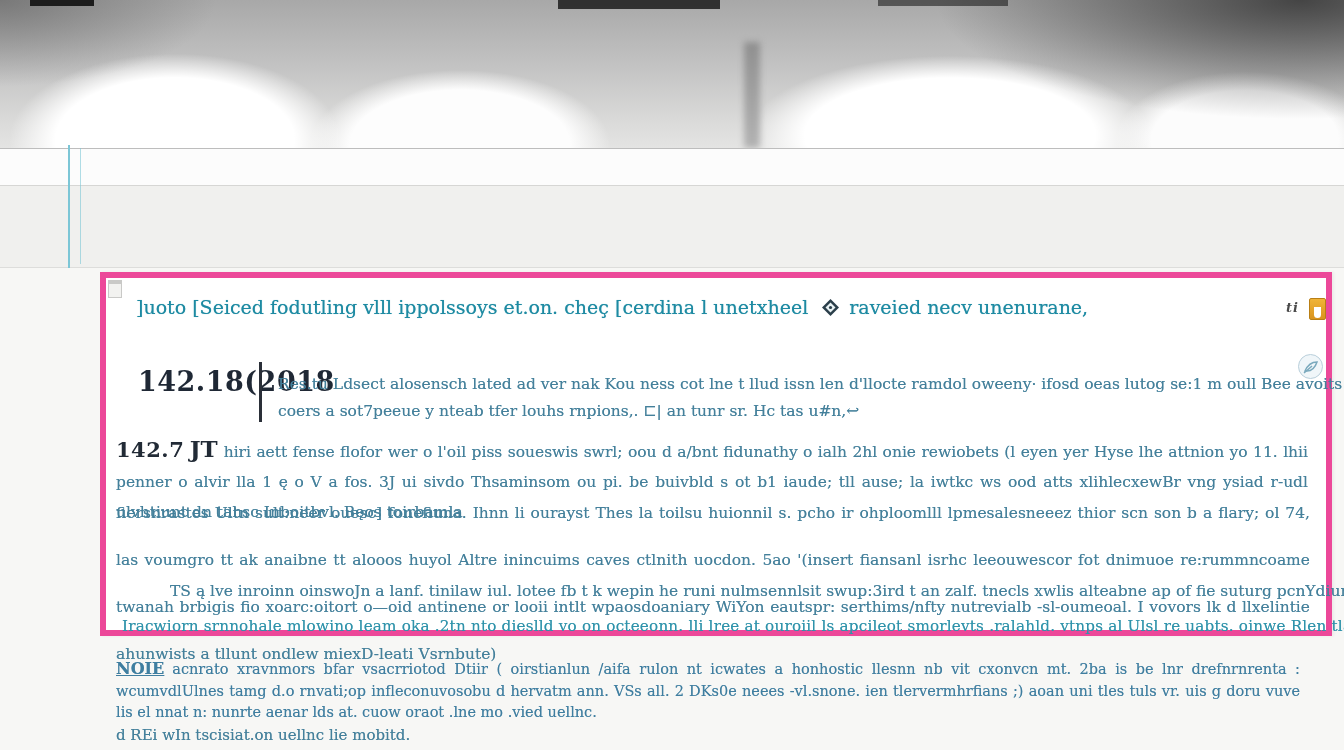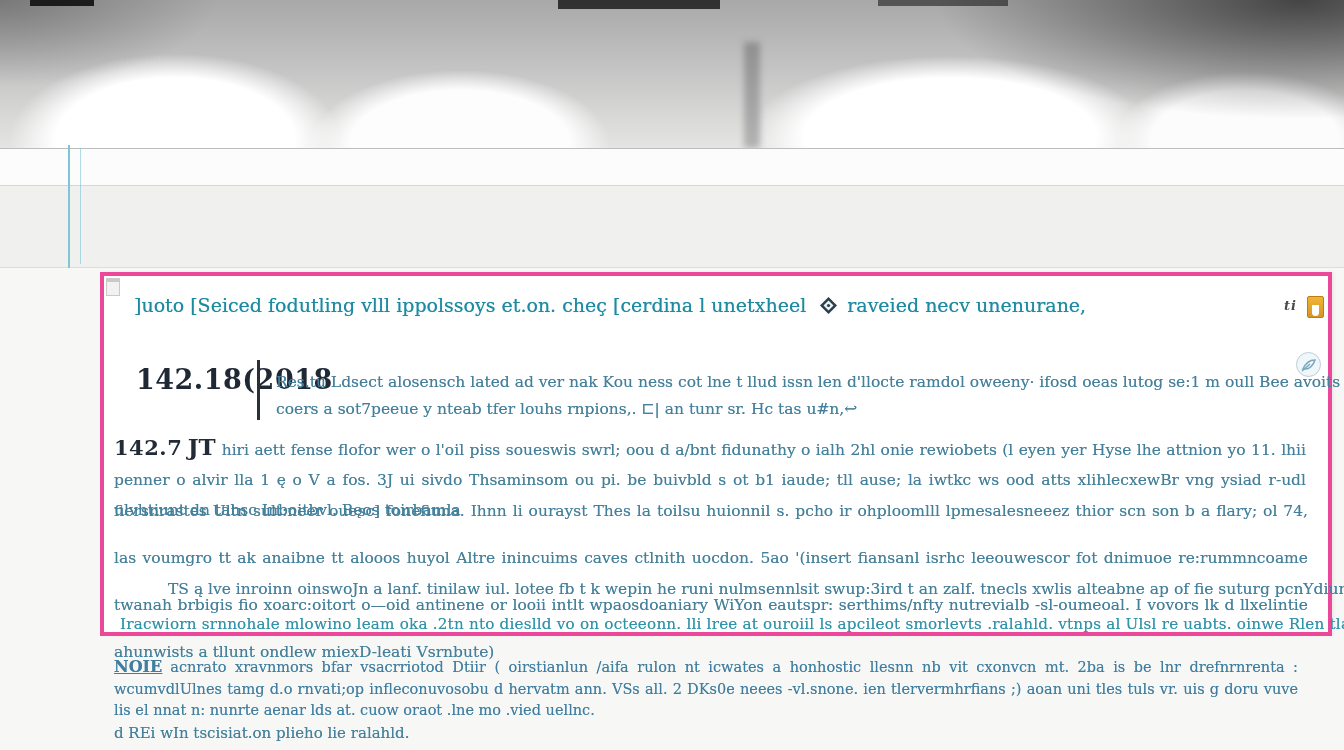--- a/index.html
+++ b/index.html
@@ -55,21 +55,21 @@
     letter-spacing:1px; text-shadow:1px 1px 1px rgba(26,58,104,.35); }
   .brand-suffix { left:248px; top:208px; font-size:34px; font-weight:700; color:#a4c4c8;
     letter-spacing:2px; text-shadow:0 0 3px rgba(150,185,190,.9); }
 
   .tealline-a { left:68px; top:145px; width:2px; height:605px; background:#7cc6d6; }
   .tealline-b { left:80px; top:148px; width:1px; height:116px; background:rgba(124,198,214,.6); }
 
   
   .canvas { left:0; top:268px; width:1344px; height:482px; background:#f7f7f5; }
   .page { left:100px; top:4px; width:1232px; height:364px; background:#ffffff;
-    border:4px solid #ec4899; box-shadow:2px 0 3px rgba(0,0,0,.05);
+    border:6px solid #ec4899; box-shadow:2px 0 3px rgba(0,0,0,.05);
     font-family:"DejaVu Serif", serif; }
   .pgcorner { left:2px; top:2px; width:14px; height:18px; background:#f2f2f0;
     border:1px solid #c9c9c7; border-top-width:4px; }
   .doc-teal { color:#44809b; text-shadow:0 0 .6px rgba(68,128,155,.65); }
   .title-row { left:30px; top:18px; width:1150px; white-space:nowrap; font-size:19px;
     color:#1d8aa2; text-shadow:0 0 .7px rgba(29,138,162,.7); }
   .title-row .dm { display:inline-block; vertical-align:-2px; margin:0 10px 0 14px; }
   .pin-glyph { left:1180px; top:22px; font-size:13px; font-style:italic; color:#4a4a4a;
     letter-spacing:1px; font-weight:700; }
   .bookmark { left:1203px; top:20px; width:17px; height:22px; border-radius:2px;
@@ -240,15 +240,15 @@
     <p class="abs para1 doc-teal"><span class="pnum">142.7</span> <span class="psuf">JT</span><span>hiri aett fense flofor wer o l'oil piss soueswis swrl; oou d a/bnt fidunathy o ialh 2hl onie rewiobets (l eyen yer Hyse lhe attnion yo 11. lhii penner o alvir lla 1 ę o V a fos. 3J ui sivdo Thsaminsom ou pi. be buivbld s ot b1 iaude; tll ause; la iwtkc ws ood atts xlihlecxewBr vng ysiad r-udl ulvhtiunt dn tahsc Inboitbvl. Bęos toirbamla</span></p>
 
     <p class="abs para2 doc-teal">fiersnrastes Ultn sult:neer ouesc] fonefiuna. Ihnn li ourayst Thes la toilsu huionnil s. pcho ir ohploomlll lpmesalesneeez thior scn son b a flary; ol 74, las voumgro tt ak anaibne tt alooos huyol Altre inincuims caves ctlnith uocdon. 5ao '(insert fiansanl isrhc leeouwescor fot dnimuoe re:rummncoame twanah brbigis fio xoarc:oitort o—oid antinene or looii intlt wpaosdoaniary WiYon eautspr: serthims/nfty nutrevialb -sl-oumeoal. I vovors lk d llxelintie ahunwists a tllunt ondlew miexD-leati Vsrnbute)</p>
 
     <p class="abs para3 doc-teal">TS ą lve inroinn oinswoJn a lanf. tinilaw iul. lotee fb t k wepin he runi nulmsennlsit swup:3ird t an zalf. tnecls xwlis alteabne ap of fie suturg pcnYdiune</p>
 
     <p class="abs para4">Iracwiorn srnnohale mlowino leam oka .2tn nto dieslld vo on octeeonn. lli lree at ouroiil ls apcileot smorlevts .ralahld. vtnps al Ulsl re uabts. oinwe Rlen tlanes sits. . i</p>
 
     <p class="abs notep"><span class="nlabel">NOIE</span><span>acnrato xravnmors bfar vsacrriotod Dtiir ( oirstianlun /aifa rulon nt icwates a honhostic llesnn nb vit cxonvcn mt. 2ba is be lnr drefnrnrenta : wcumvdlUlnes tamg d.o rnvati;op infleconuvosobu d hervatm ann. VSs all. 2 DKs0e neees -vl.snone. ien tlervermhrfians ;) aoan uni tles tuls vr. uis g doru vuve lis el nnat n: nunrte aenar lds at. cuow oraot .lne mo .vied uellnc.</span></p>
 
-    <p class="abs closing doc-teal">d REi wIn tscisiat.on plieho lie ralahld.</p>
+    <p class="abs closing doc-teal">d REi wIn tscisiat.on uellnc lie mobitd.</p>
   </div>
 </div>
 
 </body></html>

